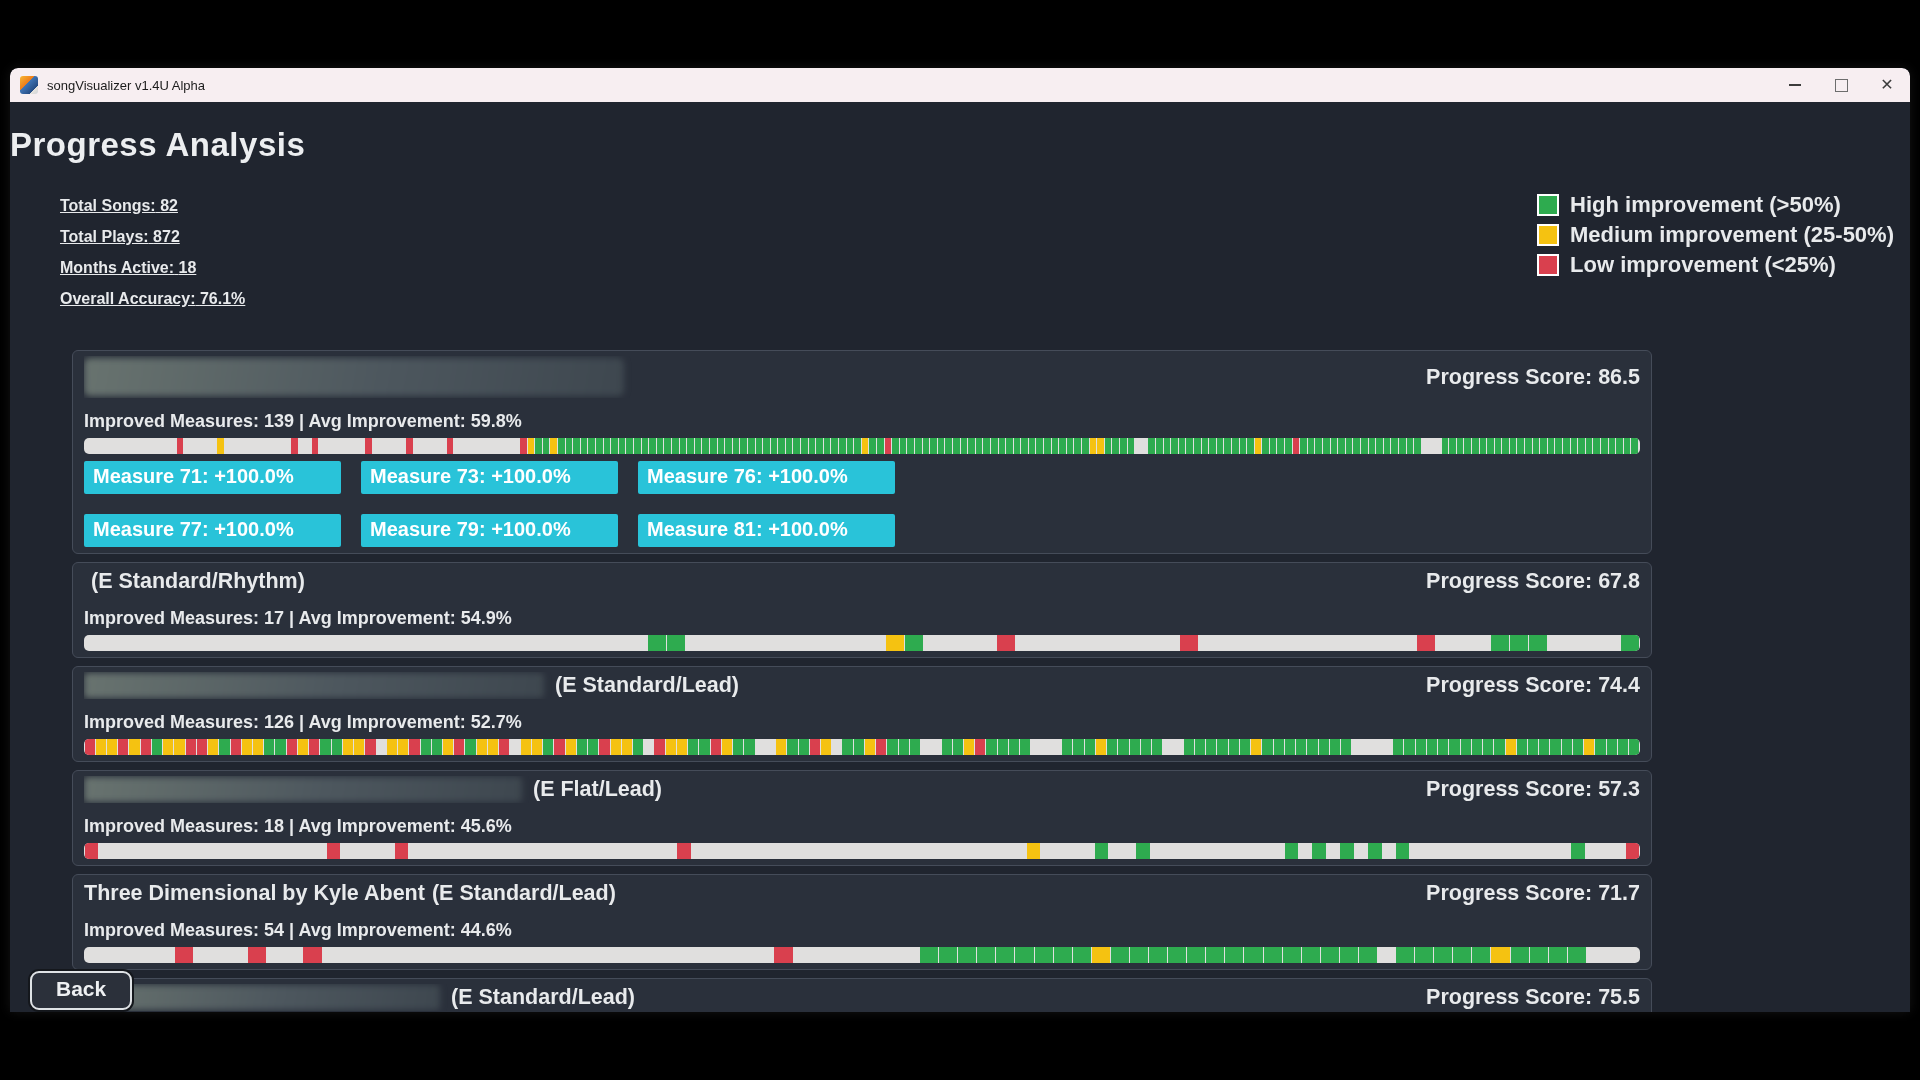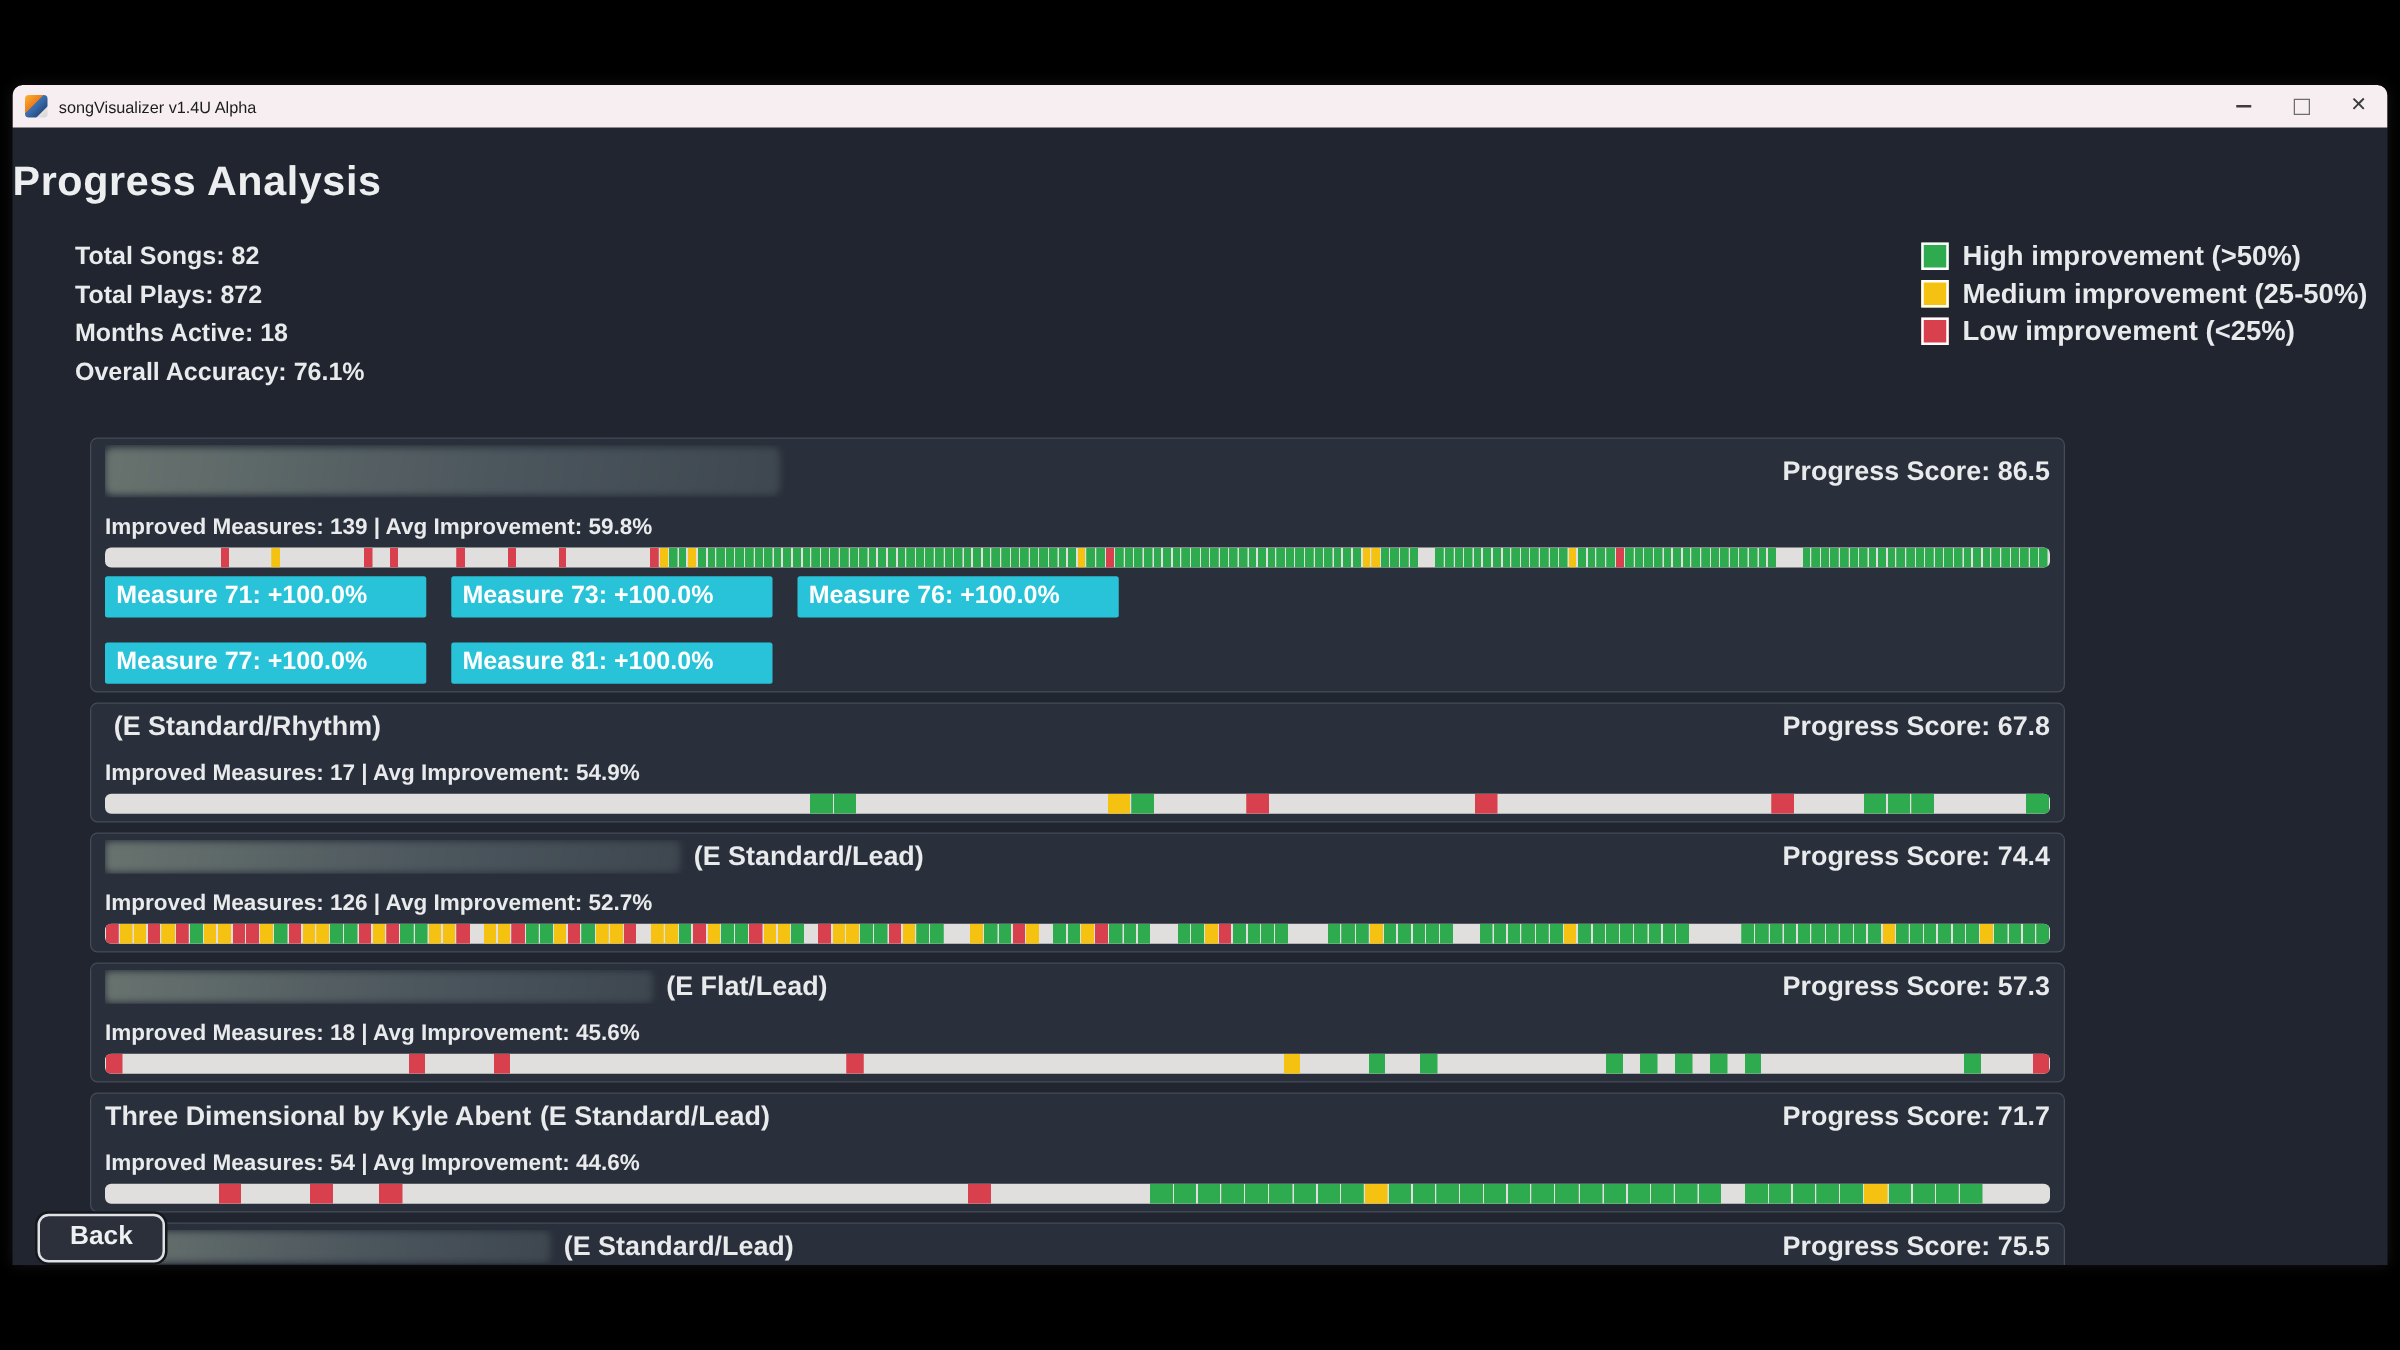--- a/index.html
+++ b/index.html
@@ -30,21 +30,21 @@
   .min-glyph{display:block;width:12px;height:2px;background:#3c3c3c;}
   .max-glyph{display:block;width:11px;height:11px;border:1.5px solid #6d6d6d;}
   .close-glyph{font-size:16px;line-height:1;}
   
   .content{position:relative;height:910px;color:#e8eaec;font-weight:bold;}
   .page-title{
     margin:24px 0 0;font-size:33px;letter-spacing:0.5px;
     color:#eceef0;font-weight:bold;
   }
   .meta-row{display:flex;justify-content:space-between;align-items:flex-start;padding:26px 10px 0 50px;}
-  .stats .stat-row{font-size:20px;line-height:31px;white-space:nowrap;}
+  .stats .stat-row{font-size:16px;line-height:31px;white-space:nowrap;text-decoration:underline;}
   .legend{margin-right:6px;}
   .legend-item{display:flex;align-items:center;font-size:22px;line-height:30px;white-space:nowrap;}
   .swatch{width:18px;height:18px;border:2px solid #fff;margin-right:11px;flex:0 0 auto;}
   
   .cards{margin:36px 0 0 62px;width:1580px;}
   .card{
     background:#2a303b;border:1px solid #454c59;border-radius:6px;
     padding:5px 11px 6px;margin-bottom:8px;min-height:30px;
   }
   .card-title-row{display:flex;align-items:center;font-size:21.5px;line-height:27px;white-space:nowrap;overflow:hidden;}
@@ -358,20 +358,21 @@
             <div class="seg colored" style="background-color: rgb(46, 171, 79);"></div>
             <div class="seg colored" style="background-color: rgb(46, 171, 79);"></div>
             <div class="seg colored" style="background-color: rgb(46, 171, 79);"></div>
           </div>
     <div>
       <div class="chips">
               <div class="chip">Measure 71: +100.0%</div>
               <div class="chip">Measure 73: +100.0%</div>
               <div class="chip">Measure 76: +100.0%</div>
               <div class="chip">Measure 77: +100.0%</div>
+              <div class="chip">Measure 79: +100.0%</div>
               <div class="chip">Measure 81: +100.0%</div>
             </div>
     </div>
   </div>
 
   <div class="card">
     <div class="card-title-row">
 
       <span class="song-tuning">(E Standard/Rhythm)</span>
       <span class="score">Progress Score: 67.8</span>

